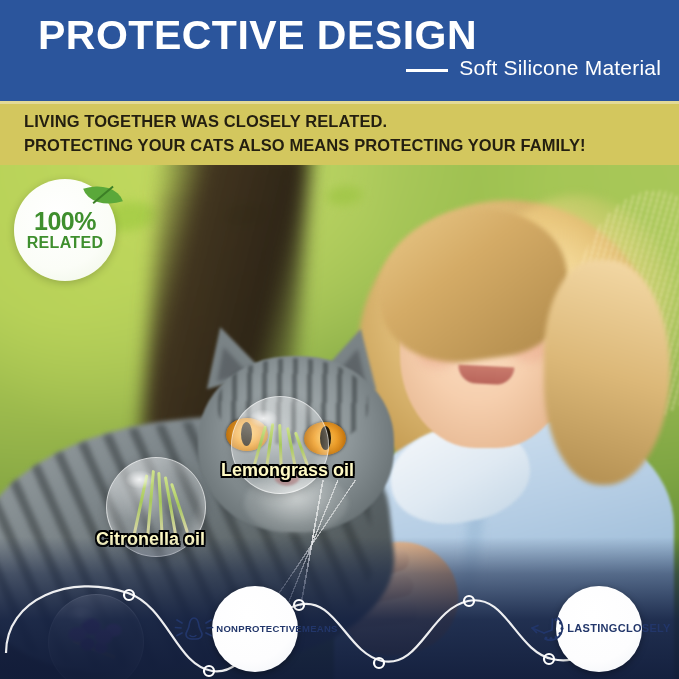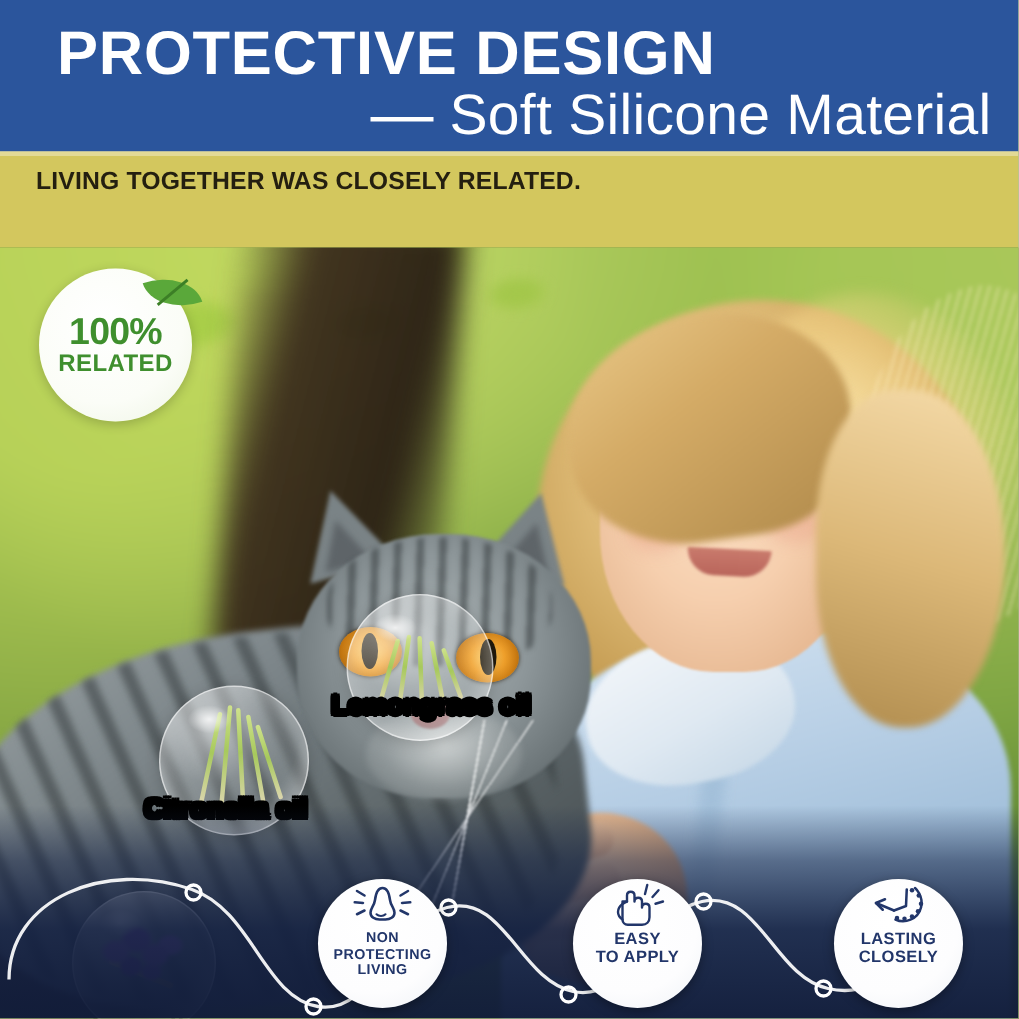--- a/index.html
+++ b/index.html
@@ -6,21 +6,21 @@
   body{width:679px;height:679px;overflow:hidden;font-family:"Liberation Sans",sans-serif;background:#fff;}
   .page{position:relative;width:679px;height:679px;overflow:hidden;}
 
   
   .header{position:absolute;left:0;top:0;width:679px;height:101px;background:#2b559c;overflow:hidden;}
   .header-title{position:absolute;left:38px;top:11px;font-size:41px;font-weight:bold;color:#ffffff;
     letter-spacing:.5px;line-height:48px;white-space:nowrap;font-family:"Liberation Sans",sans-serif;}
   .header-sub-wrap{position:absolute;right:18px;top:56px;display:flex;align-items:center;white-space:nowrap;}
   .header-dash{display:inline-block;width:42px;height:3px;background:#ffffff;margin-right:11px;
     position:relative;top:2px;}
-  .header-sub{font-size:38px;color:#ffffff;font-weight:normal;letter-spacing:.2px;
+  .header-sub{font-size:21px;color:#ffffff;font-weight:normal;letter-spacing:.2px;
     font-family:"Liberation Sans",sans-serif;}
 
   
   .goldband{position:absolute;left:0;top:101px;width:679px;height:72px;background:#d3c75e;overflow:hidden;}
   .goldband:before{content:"";position:absolute;left:0;top:0;width:100%;height:3px;
     background:rgba(255,255,255,.35);}
   .gold-line{position:absolute;left:24px;font-size:16.5px;font-weight:bold;color:#241f10;
     letter-spacing:.1px;white-space:nowrap;font-family:"Liberation Sans",sans-serif;}
   .gold-line-1{top:11px;}
   .gold-line-2{top:35px;}
@@ -167,50 +167,50 @@
       radial-gradient(ellipse 11px 9px at 20% 40%, #b06fd0 0 60%, rgba(0,0,0,0) 100%),
       radial-gradient(ellipse 12px 10px at 42% 22%, #9b5ac2 0 60%, rgba(0,0,0,0) 100%),
       radial-gradient(ellipse 11px 9px at 62% 45%, #a866cc 0 60%, rgba(0,0,0,0) 100%),
       radial-gradient(ellipse 9px 8px at 36% 62%, #8e4fb8 0 60%, rgba(0,0,0,0) 100%),
       radial-gradient(ellipse 10px 8px at 78% 30%, #b274d6 0 60%, rgba(0,0,0,0) 100%),
       radial-gradient(ellipse 8px 7px at 58% 70%, #9457bd 0 60%, rgba(0,0,0,0) 100%);
     filter:blur(.6px);}
   .clove-stem{position:absolute;width:46px;height:4px;border-radius:3px;
     background:linear-gradient(90deg,#cdbf93,#8d8059);transform:rotate(22deg);filter:blur(.5px);}
 
-  .bub-label{position:absolute;color:#000000;font-weight:bold;font-family:"Liberation Sans",sans-serif;
+  .bub-label{position:absolute;color:#fef9c3;font-weight:bold;font-family:"Liberation Sans",sans-serif;
     white-space:nowrap;
     text-shadow:-1.6px -1.6px 0 #000,1.6px -1.6px 0 #000,-1.6px 1.6px 0 #000,1.6px 1.6px 0 #000,
                 0 -1.8px 0 #000,0 1.8px 0 #000,-1.8px 0 0 #000,1.8px 0 0 #000;}
   .lbl-lemon{left:221px;top:295px;font-size:18px;}
   .lbl-citro{left:96px;top:364px;font-size:18px;}
   .lbl-clove{left:48px;top:513px;font-size:18px;}
 
   
-  .natural{position:absolute;left:26px;top:14px;width:102px;height:102px;border-radius:50%;
+  .natural{position:absolute;left:14px;top:14px;width:102px;height:102px;border-radius:50%;
     background:radial-gradient(circle at 42% 36%, #ffffff 0%, #fbfdf7 60%, #edf4e3 100%);
     box-shadow:0 2px 8px rgba(0,0,0,.2);display:flex;flex-direction:column;
     align-items:center;justify-content:center;}
   .nat-100{font-size:25px;font-weight:bold;color:#3f8f2e;line-height:25px;letter-spacing:-.5px;
     font-family:"Liberation Sans",sans-serif;}
   .nat-word{font-size:16px;font-weight:bold;color:#3f8f2e;line-height:18px;letter-spacing:.3px;
     font-family:"Liberation Sans",sans-serif;}
   .nat-leaf{position:absolute;right:-4px;top:4px;width:34px;height:24px;
     background:#5aa83a;border-radius:0 100% 0 100%;transform:rotate(-18deg);}
   .nat-leaf:after{content:"";position:absolute;left:4px;top:11px;width:26px;height:1.5px;background:#3c7f26;
     transform:rotate(-22deg);}
 
   
   .navy{position:absolute;left:0;top:372px;width:679px;height:142px;
     background:linear-gradient(180deg, rgba(24,38,72,0) 0%, rgba(24,38,72,.55) 26%, rgba(20,33,66,.9) 58%, rgba(17,28,58,.97) 100%);}
   .badges{position:absolute;left:0;top:414px;width:679px;height:100px;}
   .wave{position:absolute;left:0;top:0;width:679px;height:100px;}
   .fbadge{position:absolute;width:86px;height:86px;border-radius:50%;
     background:radial-gradient(circle at 42% 34%, #ffffff 0%, #fdfdfe 62%, #eef1f6 100%);
-    display:flex;flex-direction:column;align-items:center;
+    display:flex;align-items:center;justify-content:center;
     box-shadow:0 2px 7px rgba(0,0,0,.35);}
   .fb1{left:42px;top:7px;}
   .fb2{left:212px;top:7px;}
   .fb3{left:382px;top:7px;}
   .fb4{left:556px;top:7px;}
   .fb-icon{display:flex;align-items:center;justify-content:center;height:34px;margin-bottom:1px;}
   .fb-text{font-size:9.5px;font-weight:bold;color:#22366a;text-align:center;line-height:10.5px;
     letter-spacing:.3px;font-family:"Liberation Sans",sans-serif;}
   .fb-text.big{font-size:11px;line-height:11.5px;}
 </style>
@@ -222,20 +222,21 @@
   <div class="header">
     <div class="header-title">PROTECTIVE DESIGN</div>
     <div class="header-sub-wrap">
       <span class="header-dash"></span>
       <span class="header-sub">Soft Silicone Material</span>
     </div>
   </div>
 
   <div class="goldband">
     <div class="gold-line gold-line-1">LIVING TOGETHER WAS CLOSELY RELATED.</div>
+    <div class="gold-line gold-line-2">PROTECTING YOUR CATS ALSO MEANS PROTECTING YOUR FAMILY!</div>
   </div>
 
   <div class="photo">
 
     <div class="bg-green"></div>
     <div class="branch"></div>
     <div class="trunk"></div>
 
     <div class="girl">
       <div class="hair-back"></div>
@@ -346,43 +347,24 @@
               <path d="M10,8 L5,5"></path>
                 <path d="M9,13 L3.5,12.5"></path>
                 <path d="M10,18 L5,20.5"></path>
               <path d="M34,8 L39,5"></path>
                 <path d="M35,13 L40.5,12.5"></path>
                 <path d="M34,18 L39,20.5"></path>
             </g>
           </svg>
         </div>
         <div class="fb-text">NON</div>
-        <div class="fb-text">PROTECTING</div>
-        <div class="fb-text">LIVING</div>
+        <div class="fb-text">PROTECTIVE</div>
+        <div class="fb-text">MEANS</div>
       </div>
 
-      <div class="fbadge fb3">
-        <div class="fb-icon">
-          <svg width="38" height="32" viewBox="0 0 38 32">
-            <path d="M9,14 L9,26 C9,28 10.5,29.5 12.5,29.5 L22,29.5
-                     C25,29.5 27,27.5 27,24.5 L27,18
-                     C27,16.5 26,15.5 24.5,15.5 C23,15.5 22,16.5 22,18
-                     L22,14 C22,12.5 21,11.5 19.5,11.5 C18,11.5 17,12.5 17,14
-                     L17,10 C17,8.5 16,7.5 14.5,7.5 C13,7.5 12,8.5 12,10 L12,14 Z" fill="none" stroke="#22366a" stroke-width="1.6" stroke-linejoin="round"></path>
-            <path d="M12,14 C12,14 6,16 6,21 C6,24 9,26 9,26" fill="none" stroke="#22366a" stroke-width="1.6" stroke-linecap="round"></path>
-            <g stroke="#22366a" stroke-width="1.6" stroke-linecap="round">
-              <path d="M24,9 L25.5,3"></path>
-                <path d="M29,11 L33,6.5"></path>
-                <path d="M31,15.5 L36,14"></path>
-            </g>
-          </svg>
-        </div>
-        <div class="fb-text big">EASY</div>
-        <div class="fb-text big">TO APPLY</div>
-      </div>
 
       <div class="fbadge fb4">
         <div class="fb-icon">
           <svg width="40" height="32" viewBox="0 0 40 32">
             <path d="M31,5 C31,5 37,10 35,18 C33,26 24,29 18,26" fill="none" stroke="#22366a" stroke-width="1.7" stroke-linecap="round"></path>
             <g fill="#22366a">
               <circle cx="29" cy="6.5" r="1.5"></circle>
                 <circle cx="33.5" cy="10" r="1.5"></circle>
               <circle cx="35" cy="15.5" r="1.5"></circle>
                 <circle cx="33" cy="20.5" r="1.5"></circle>

